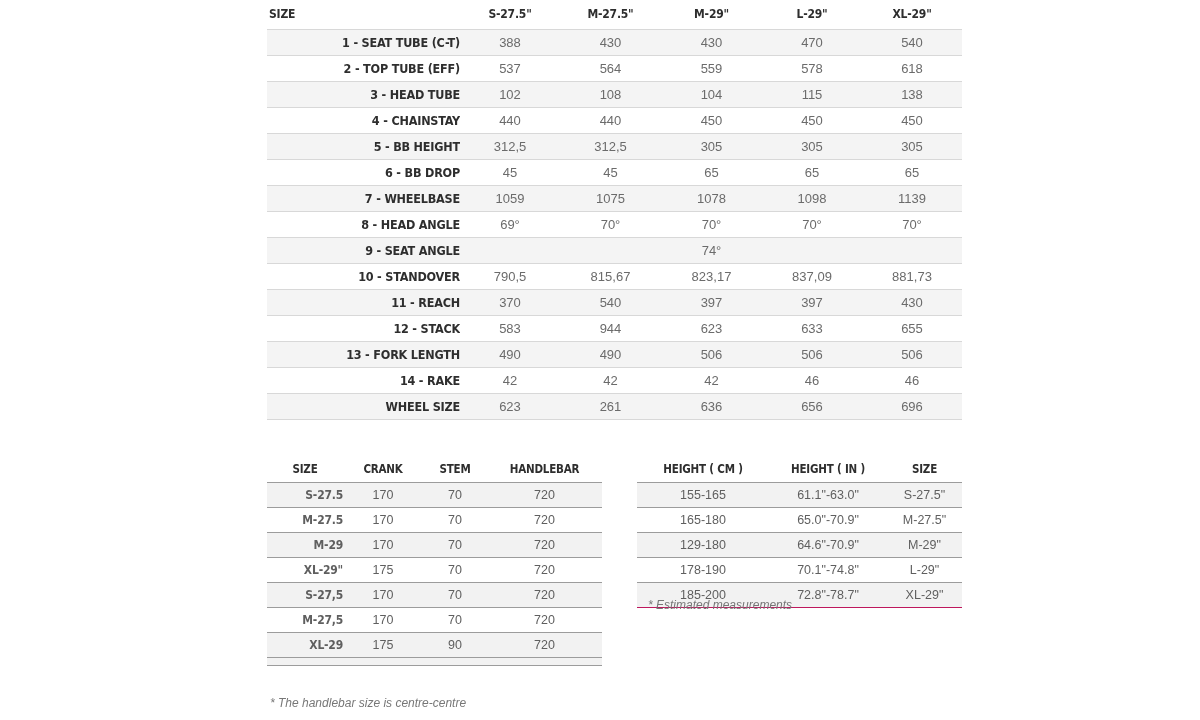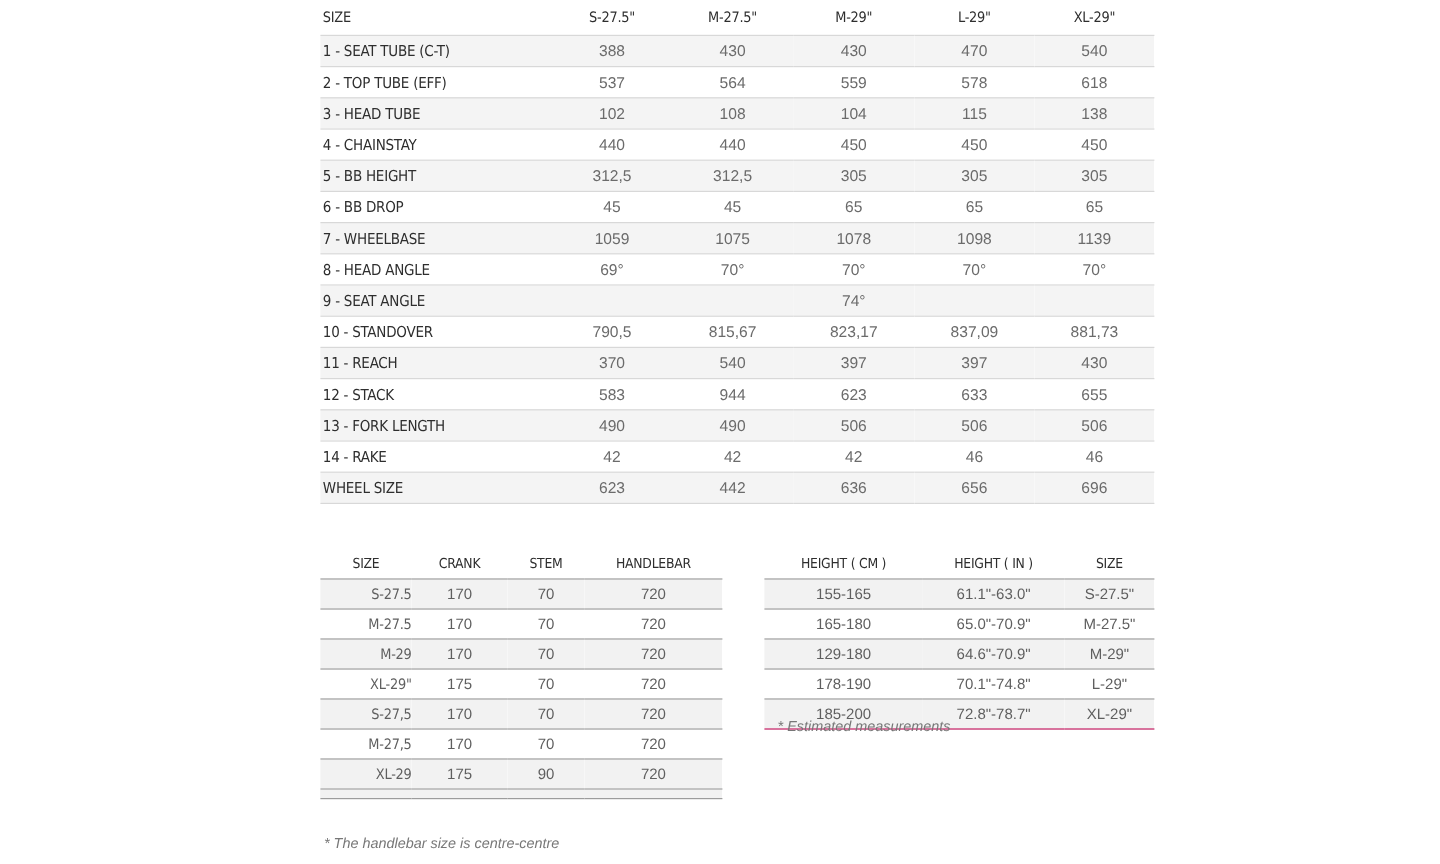--- a/index.html
+++ b/index.html
@@ -8,31 +8,31 @@
     width:1200px; height:720px; position:relative; overflow:hidden;
     font-family:"Liberation Sans", sans-serif;
   }
   .canvas { position:relative; width:1200px; height:720px; }
 
   table { border-collapse:collapse; table-layout:fixed; position:absolute; }
   th, td { vertical-align:middle; overflow:hidden; white-space:nowrap; }
 
   .cond {
     font-family:"DejaVu Sans Condensed","Liberation Sans",sans-serif;
-    font-weight:normal; color:#2e2e2e; letter-spacing:-0.2px;
+    font-weight:bold; color:#2e2e2e; letter-spacing:-0.2px;
   }
 
   
   #geo { left:267px; top:0; width:695px; border-bottom:1px solid #d8d8d8; }
   #geo thead tr { height:29px; }
   #geo thead th { font-size:12px; text-align:center; }
   #geo thead th.lbl { text-align:left; padding-left:2px; }
   #geo tbody tr { height:26px; border-top:1px solid #d8d8d8; }
   #geo tbody tr:nth-of-type(odd) { background:#f4f4f4; }
-  #geo td.lbl { font-size:12.5px; text-align:left; padding-left:2px; }
+  #geo td.lbl { font-size:12.5px; text-align:right; padding-left:2px; }
   #geo td.val { font-size:13px; color:#6b6b6b; text-align:center; }
 
   
   .smalltbl thead tr { height:26px; }
   .smalltbl thead th { font-size:11.5px; text-align:center; }
   .smalltbl tbody tr { height:25px; border-top:1px solid #9c9c9c; }
   .smalltbl tbody tr:nth-of-type(odd) { background:#f2f2f2; }
   .smalltbl td { font-size:12.5px; text-align:center; color:#5f5f5f; }
   .smalltbl td.szlbl { font-size:12px;text-align:right; }
 
@@ -196,21 +196,21 @@
           <td class="val">42</td>
           <td class="val">42</td>
           <td class="val">42</td>
           <td class="val">46</td>
           <td class="val">46</td>
         </tr>
 
         <tr>
           <td class="lbl cond">WHEEL SIZE</td>
           <td class="val">623</td>
-          <td class="val">442</td>
+          <td class="val">261</td>
           <td class="val">636</td>
           <td class="val">656</td>
           <td class="val">696</td>
         </tr>
       </tbody>
   </table>
 
   <table id="comp" class="smalltbl">
     <colgroup>
       <col style="width:76px">

